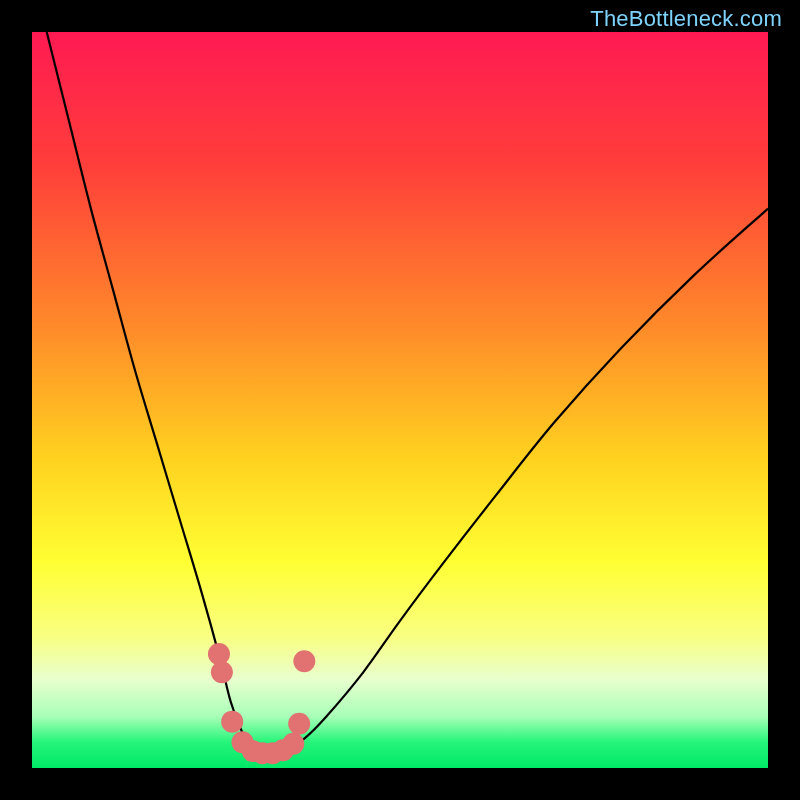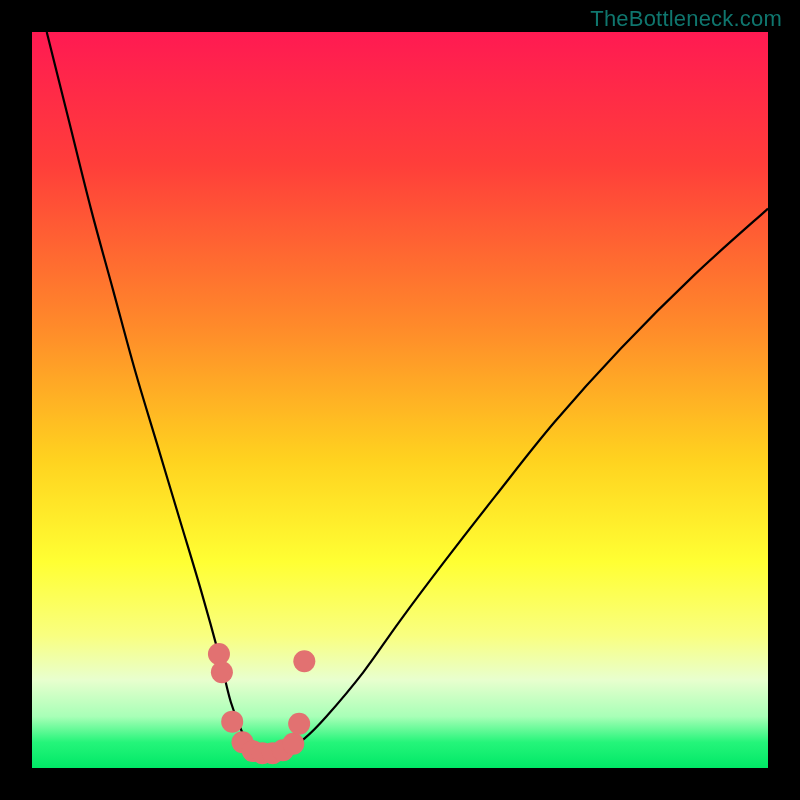--- a/index.html
+++ b/index.html
@@ -14,21 +14,21 @@
   .frame {
     width: 800px;
     height: 800px;
     background: #000;
     position: relative;
   }
   .watermark {
     position: absolute;
     top: 6px;
     right: 18px;
-    color: #0f766e;
+    color: #7dd3fc;
     font-size: 22px;
     font-weight: 400;
     letter-spacing: 0.2px;
     z-index: 10;
   }
   svg { display: block; }
 </style>
 </head>
 <body>
 

